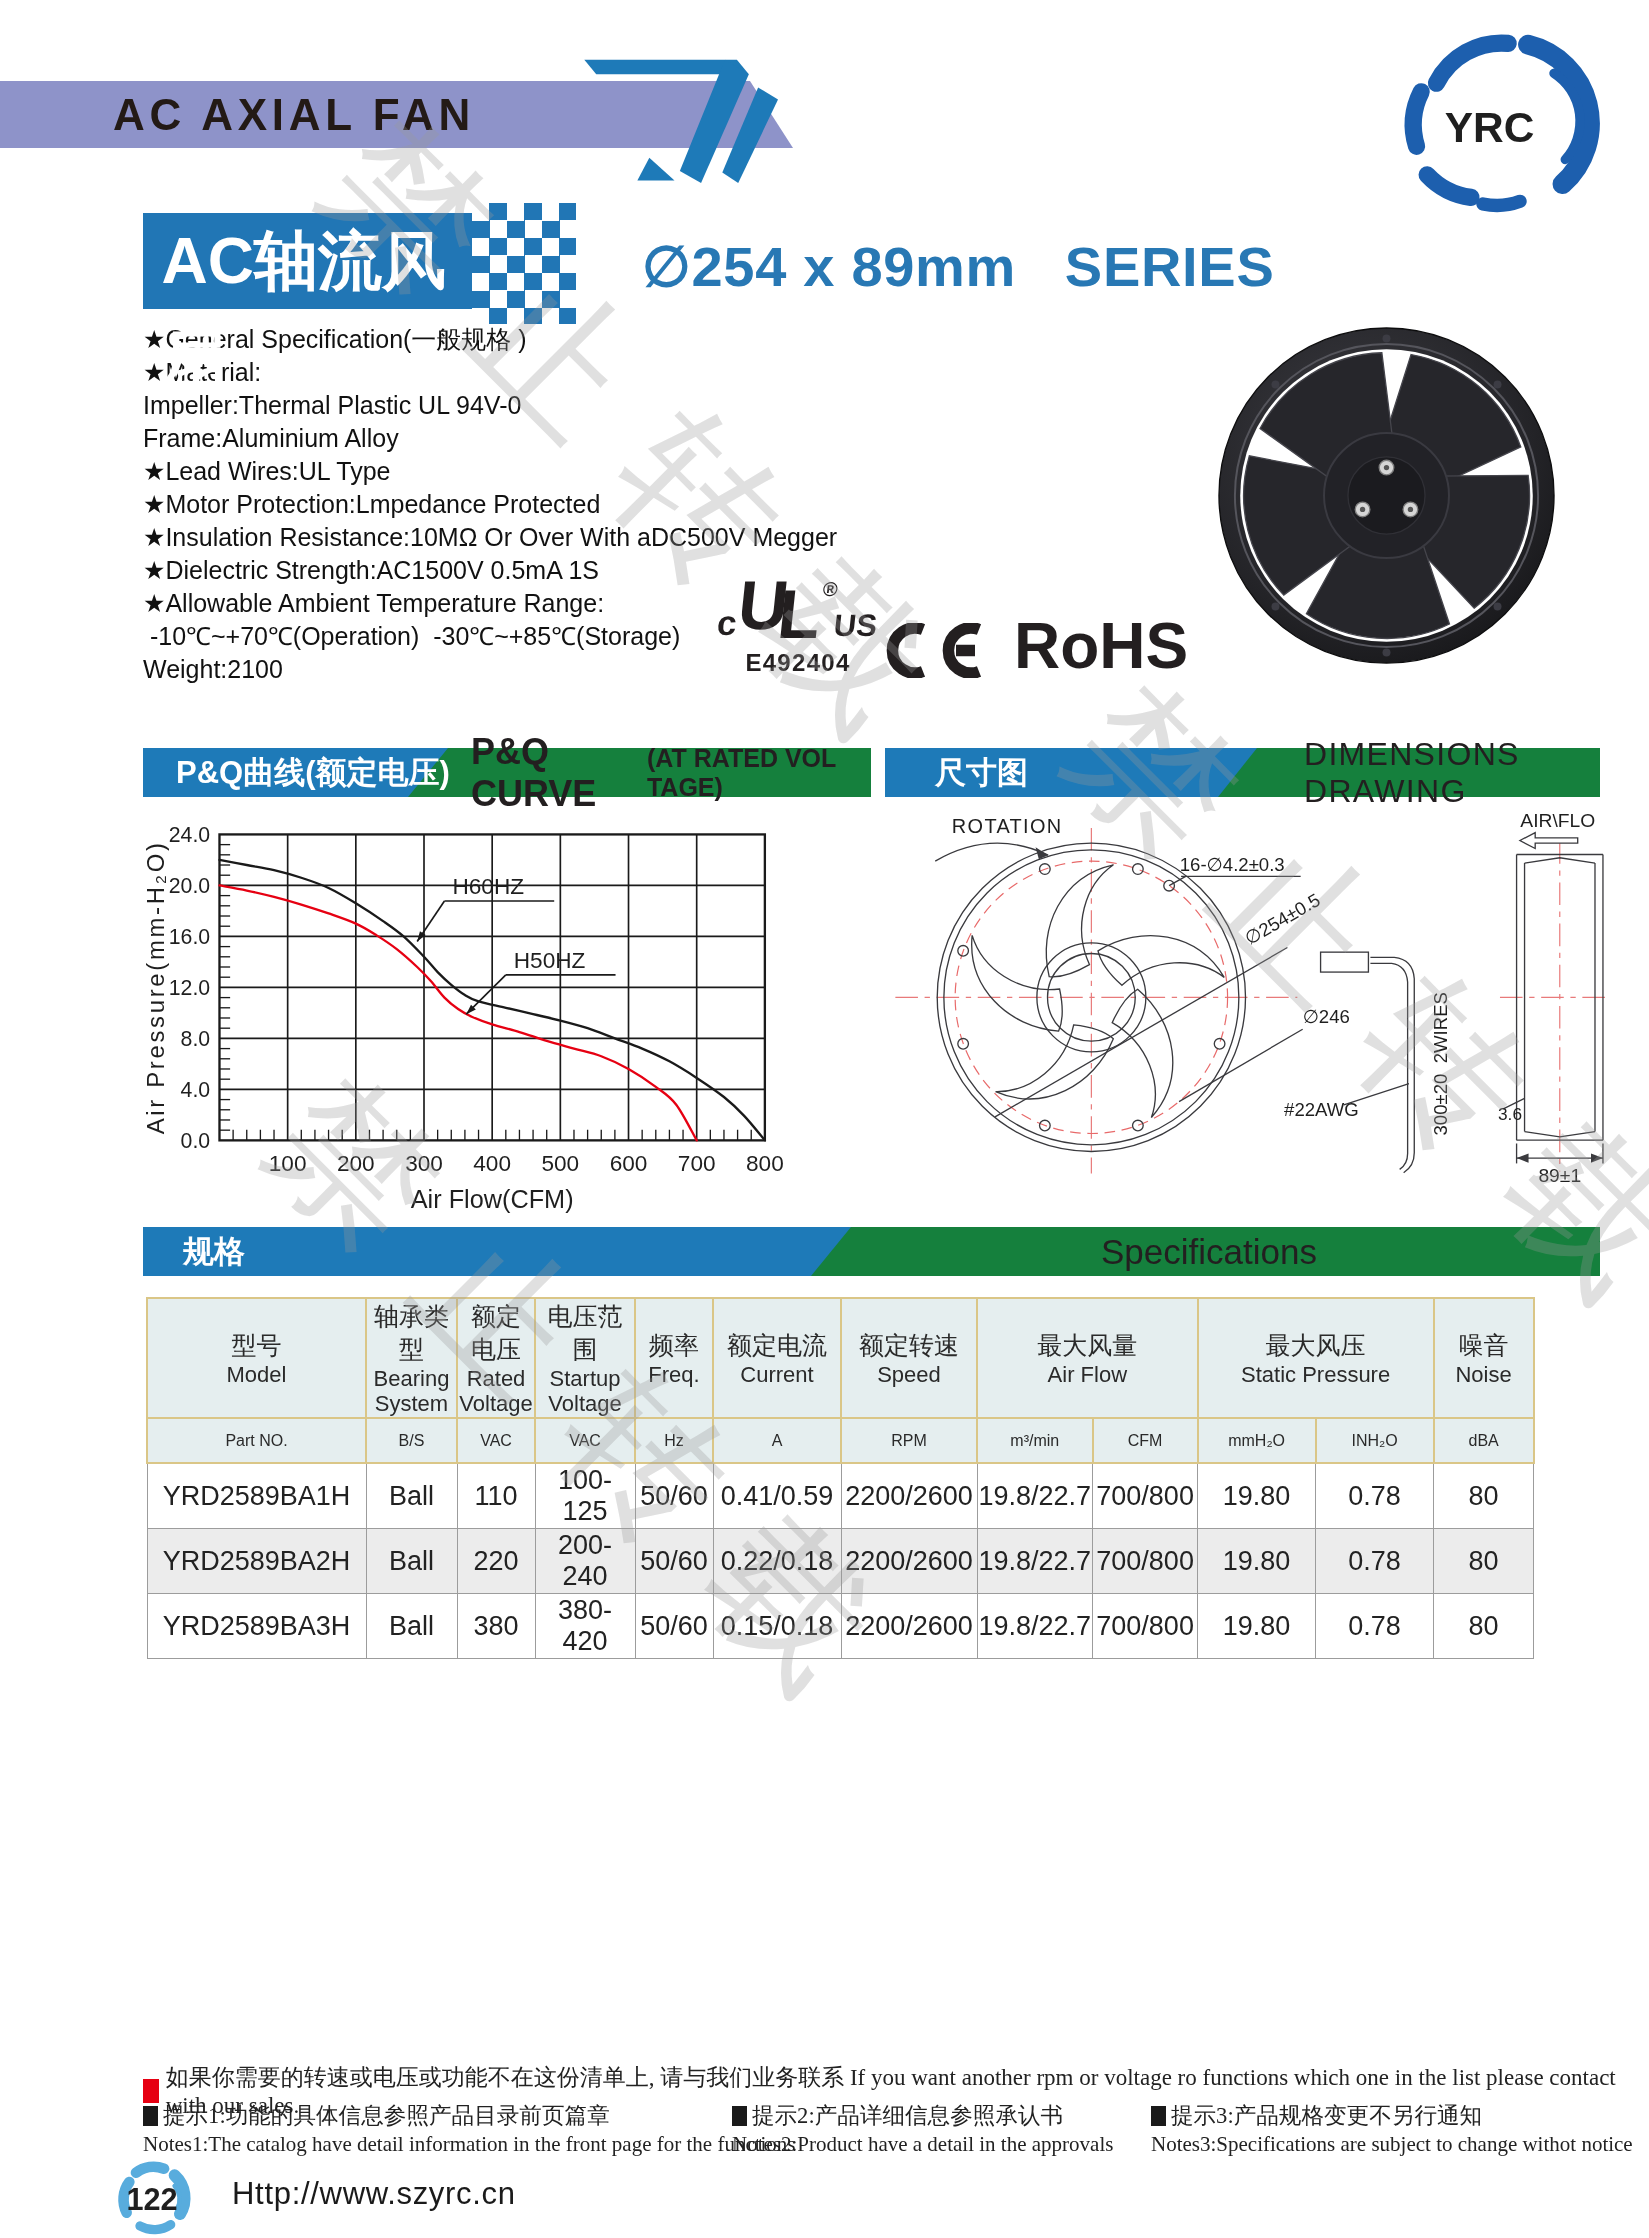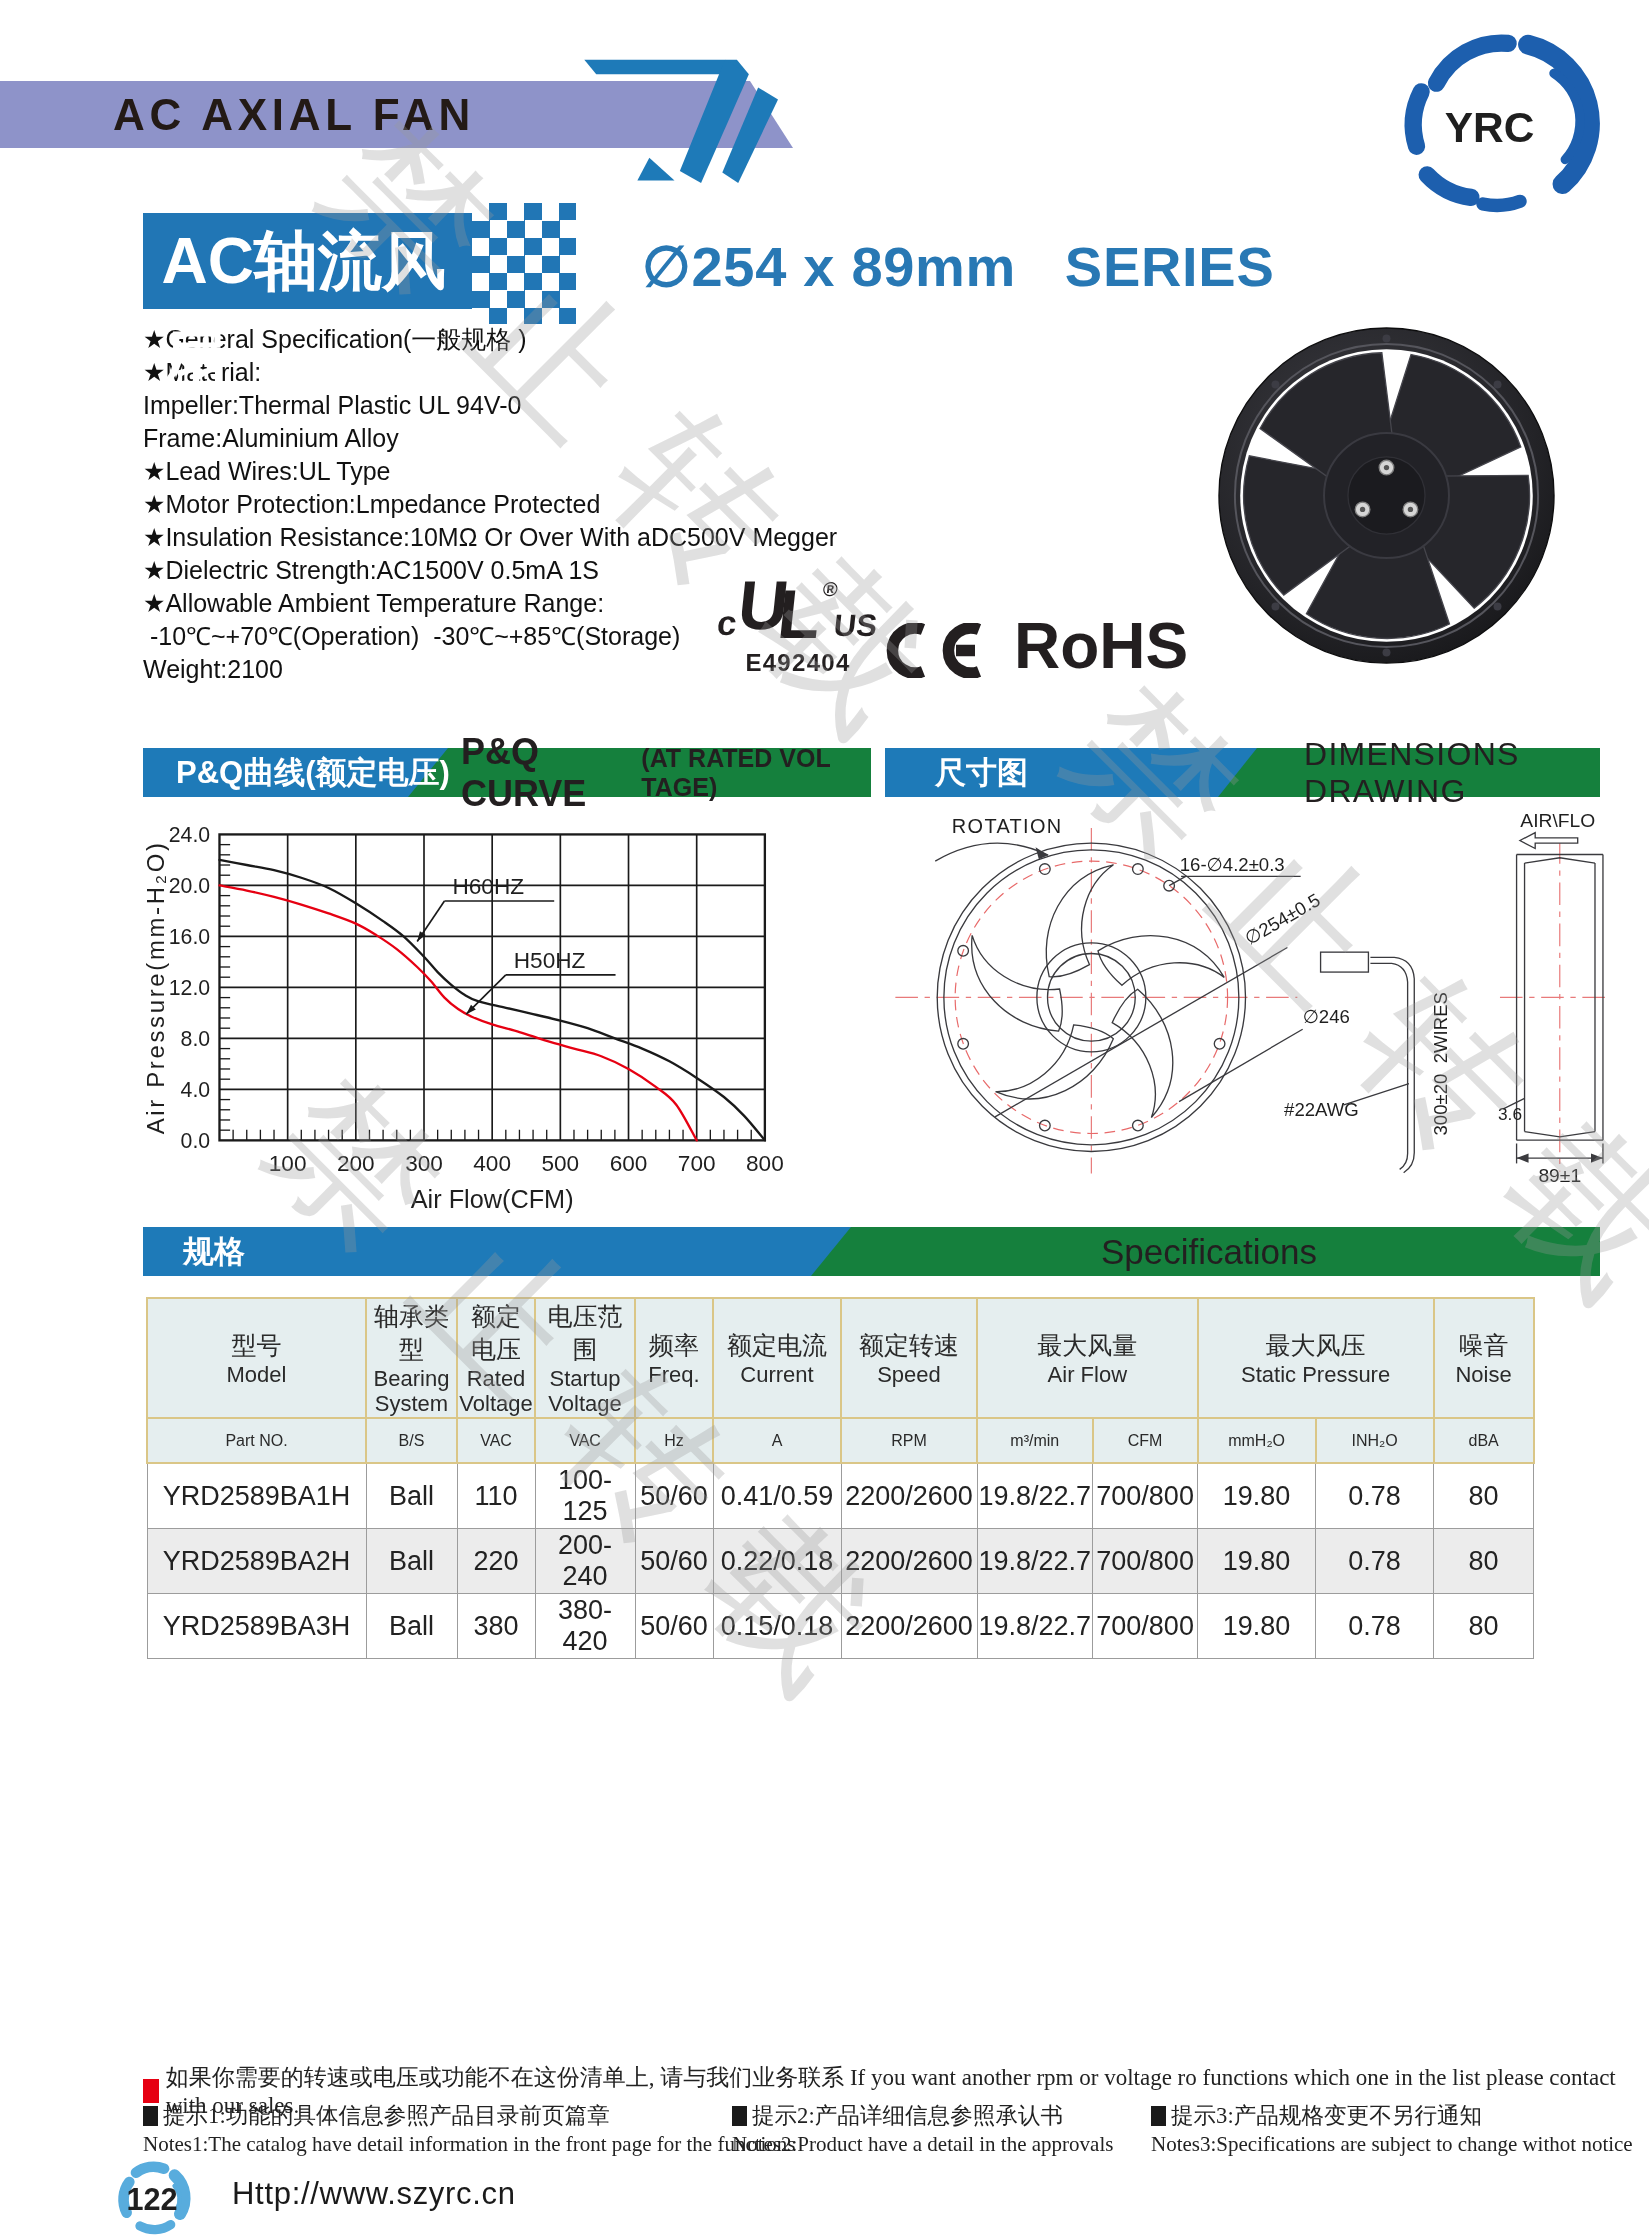--- a/index.html
+++ b/index.html
@@ -191,21 +191,21 @@
       <path d="M100,13 A45,45 0 1 0 100,97"></path>
       <path d="M212,13 A45,45 0 1 0 212,97"></path>
       <line x1="166" y1="55" x2="204" y2="55"></line>
     </g>
   </svg>
   <div class="abs rohs">RoHS</div>
 
   <div class="abs bar bar-pq">
     <div class="blue" style="clip-path:polygon(0 0,305px 0,265px 100%,0 100%);width:305px;"></div>
     <div class="cn" style="left:33px;">P&amp;Q曲线(额定电压)</div>
-    <div class="en" style="left:318px;">
+    <div class="en" style="left:328px;">
         <span class="pq-en-main">P&amp;Q CURVE</span>
         <span class="pq-en-sub">(AT RATED VOL TAGE)</span>
       </div>
   </div>
 
   <div class="abs bar bar-dim">
     <div class="blue" style="clip-path:polygon(0 0,372px 0,333px 100%,0 100%);width:372px;"></div>
     <div class="cn" style="left:50px;">尺寸图</div>
     <div class="en dim-en" style="left:419px;">DIMENSIONS  DRAWING</div>
   </div>

